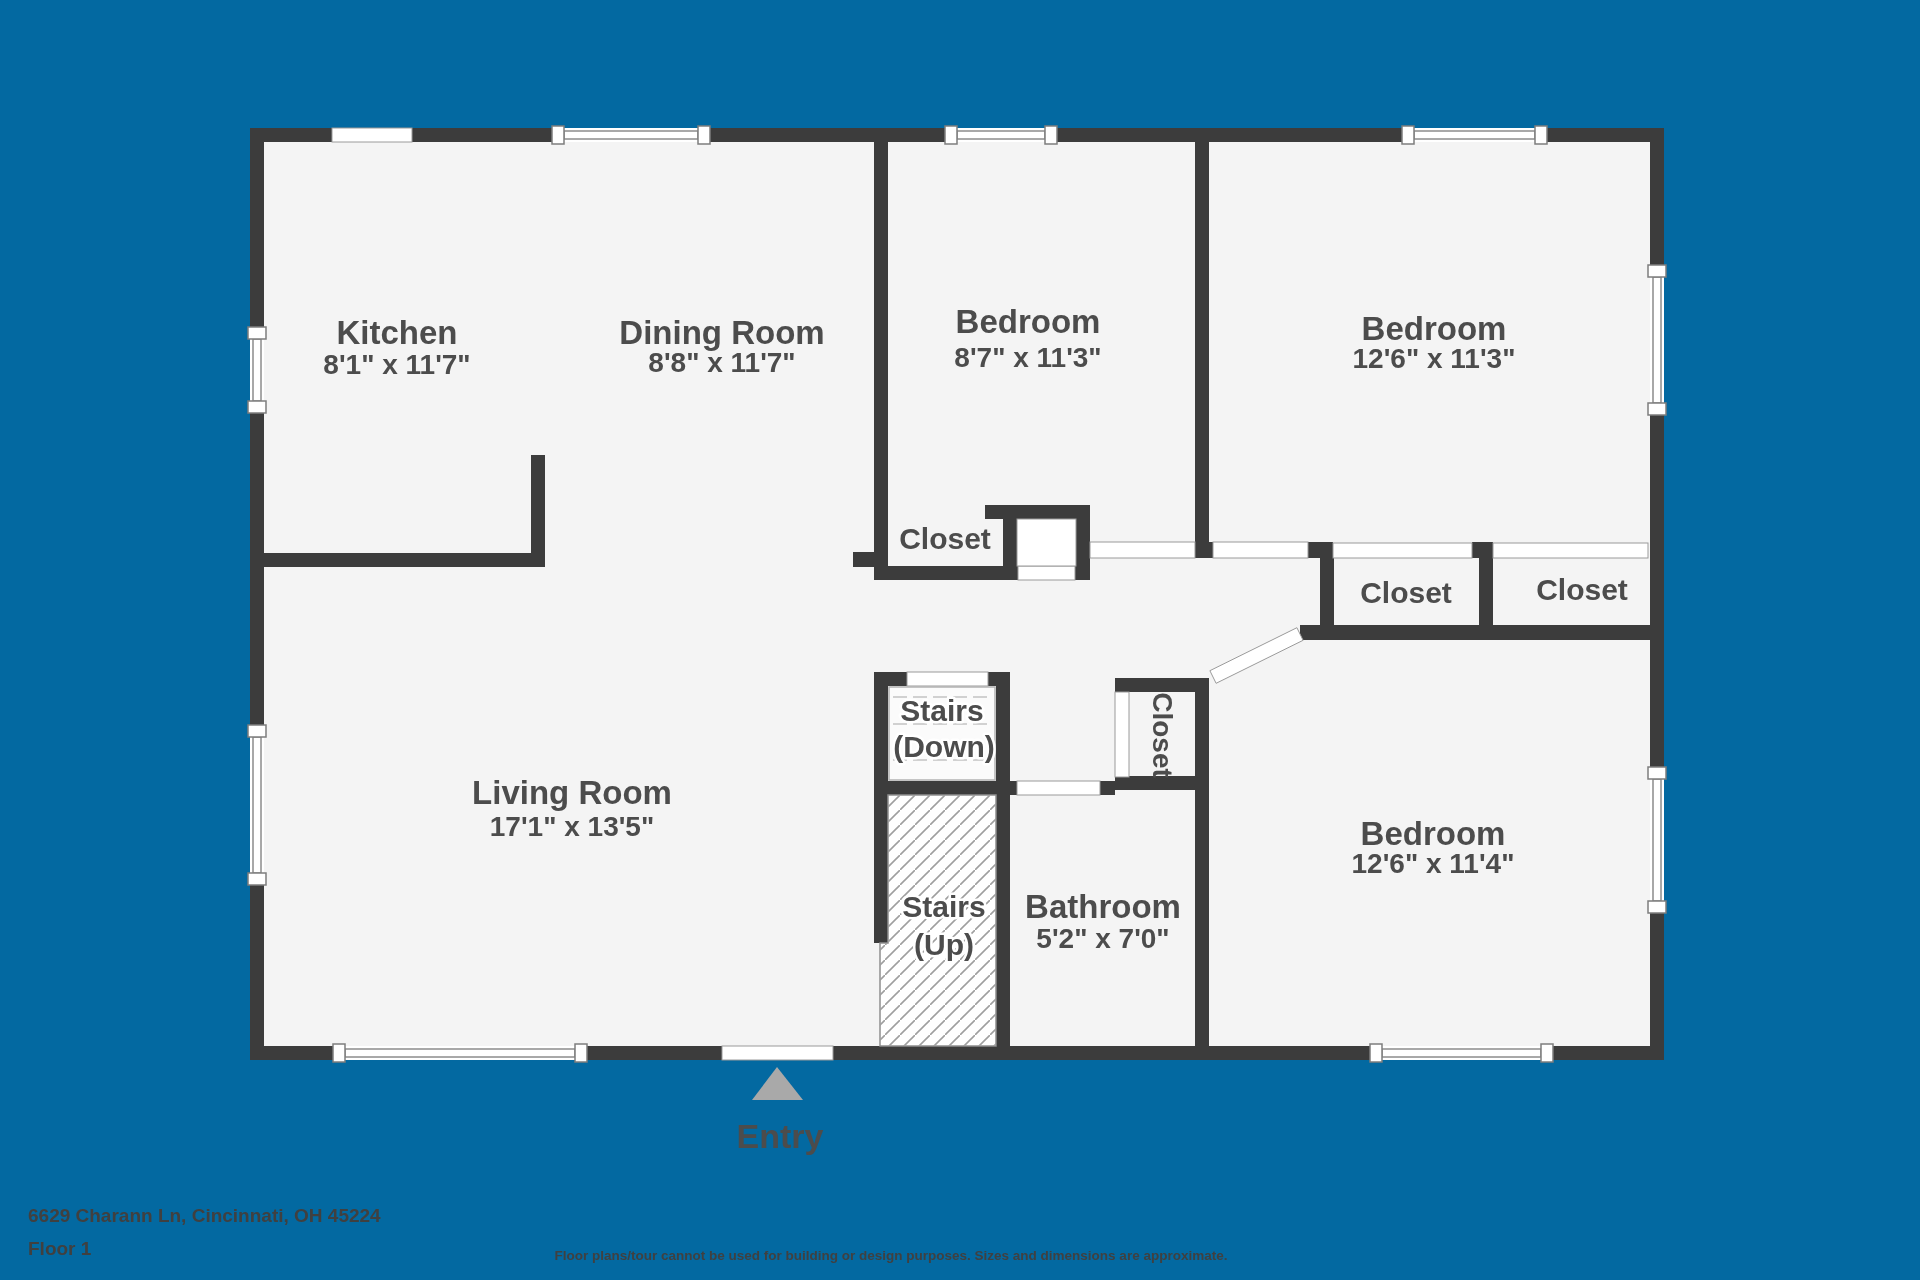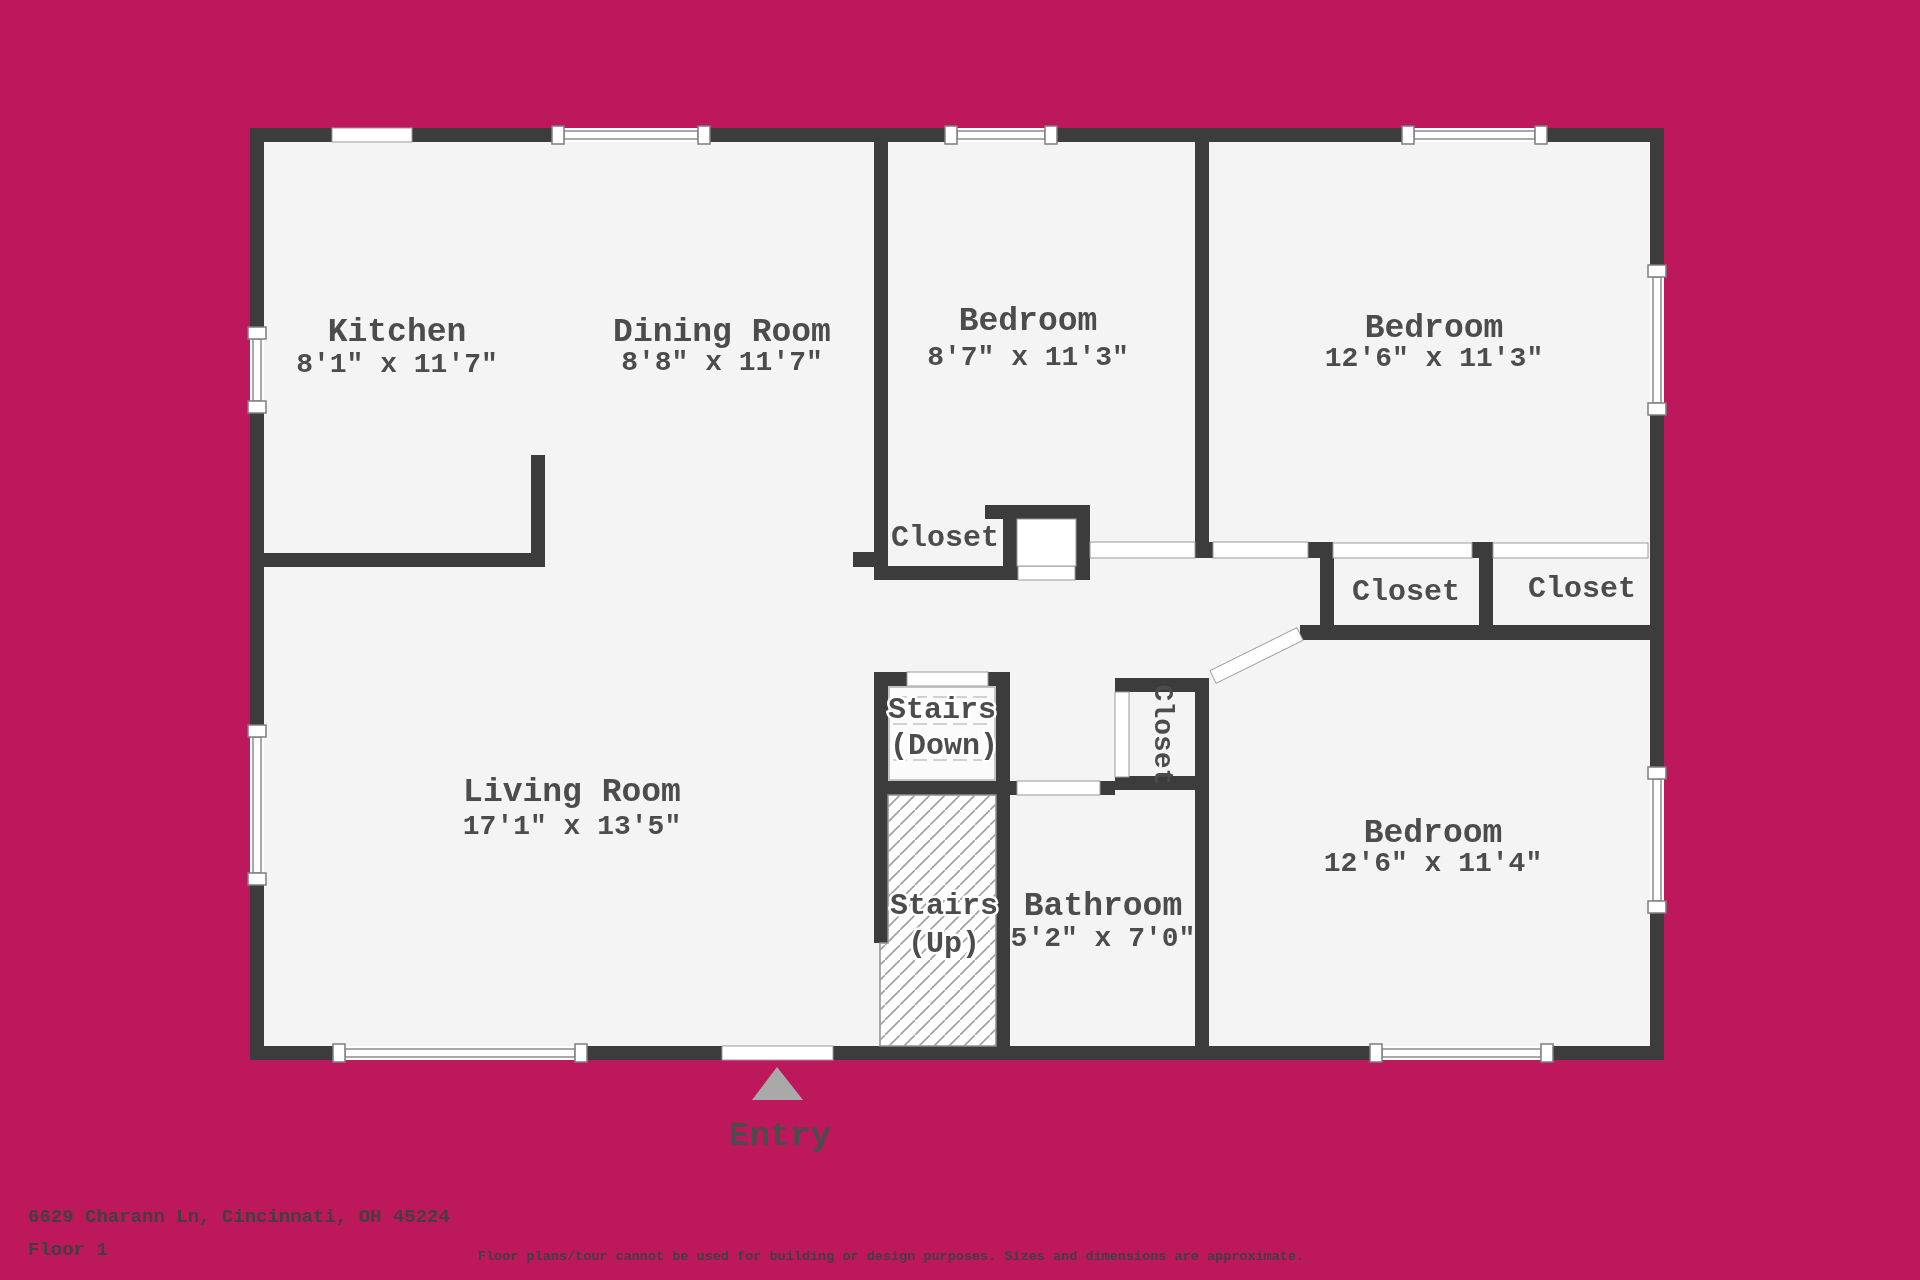--- a/index.html
+++ b/index.html
@@ -1,17 +1,17 @@
 <!DOCTYPE html>
 <html><head>
 <meta charset="utf-8">
 <style>
   html,body{margin:0;padding:0;background:#ffffff;}
-  .screen{position:relative;width:1920px;height:1280px;background:#be185d;overflow:hidden;
-          font-family:Liberation Mono, monospace;}
+  .screen{position:relative;width:1920px;height:1280px;background:#0369a1;overflow:hidden;
+          font-family:Liberation Sans, sans-serif;}
   svg{position:absolute;left:0;top:0;}
   .wall{fill:#3c3c3c;}
   .floor{fill:#f4f4f4;}
   .open{fill:#ffffff;stroke:#9a9a9a;stroke-width:1;}
   .winband{fill:#ffffff;}
   .winframe{fill:#ffffff;stroke:#8c8c8c;stroke-width:1.5;}
   .wincap{fill:#ffffff;stroke:#7d7d7d;stroke-width:1.5;}
   .stairbox{fill:#fbfbfb;stroke:#b3b3b3;stroke-width:1.5;}
   .tread{stroke:#c3c3c3;stroke-width:1.5;stroke-dasharray:14 6;}
   .hatchpoly{fill:#ffffff;stroke:#8f8f8f;stroke-width:1.5;}

